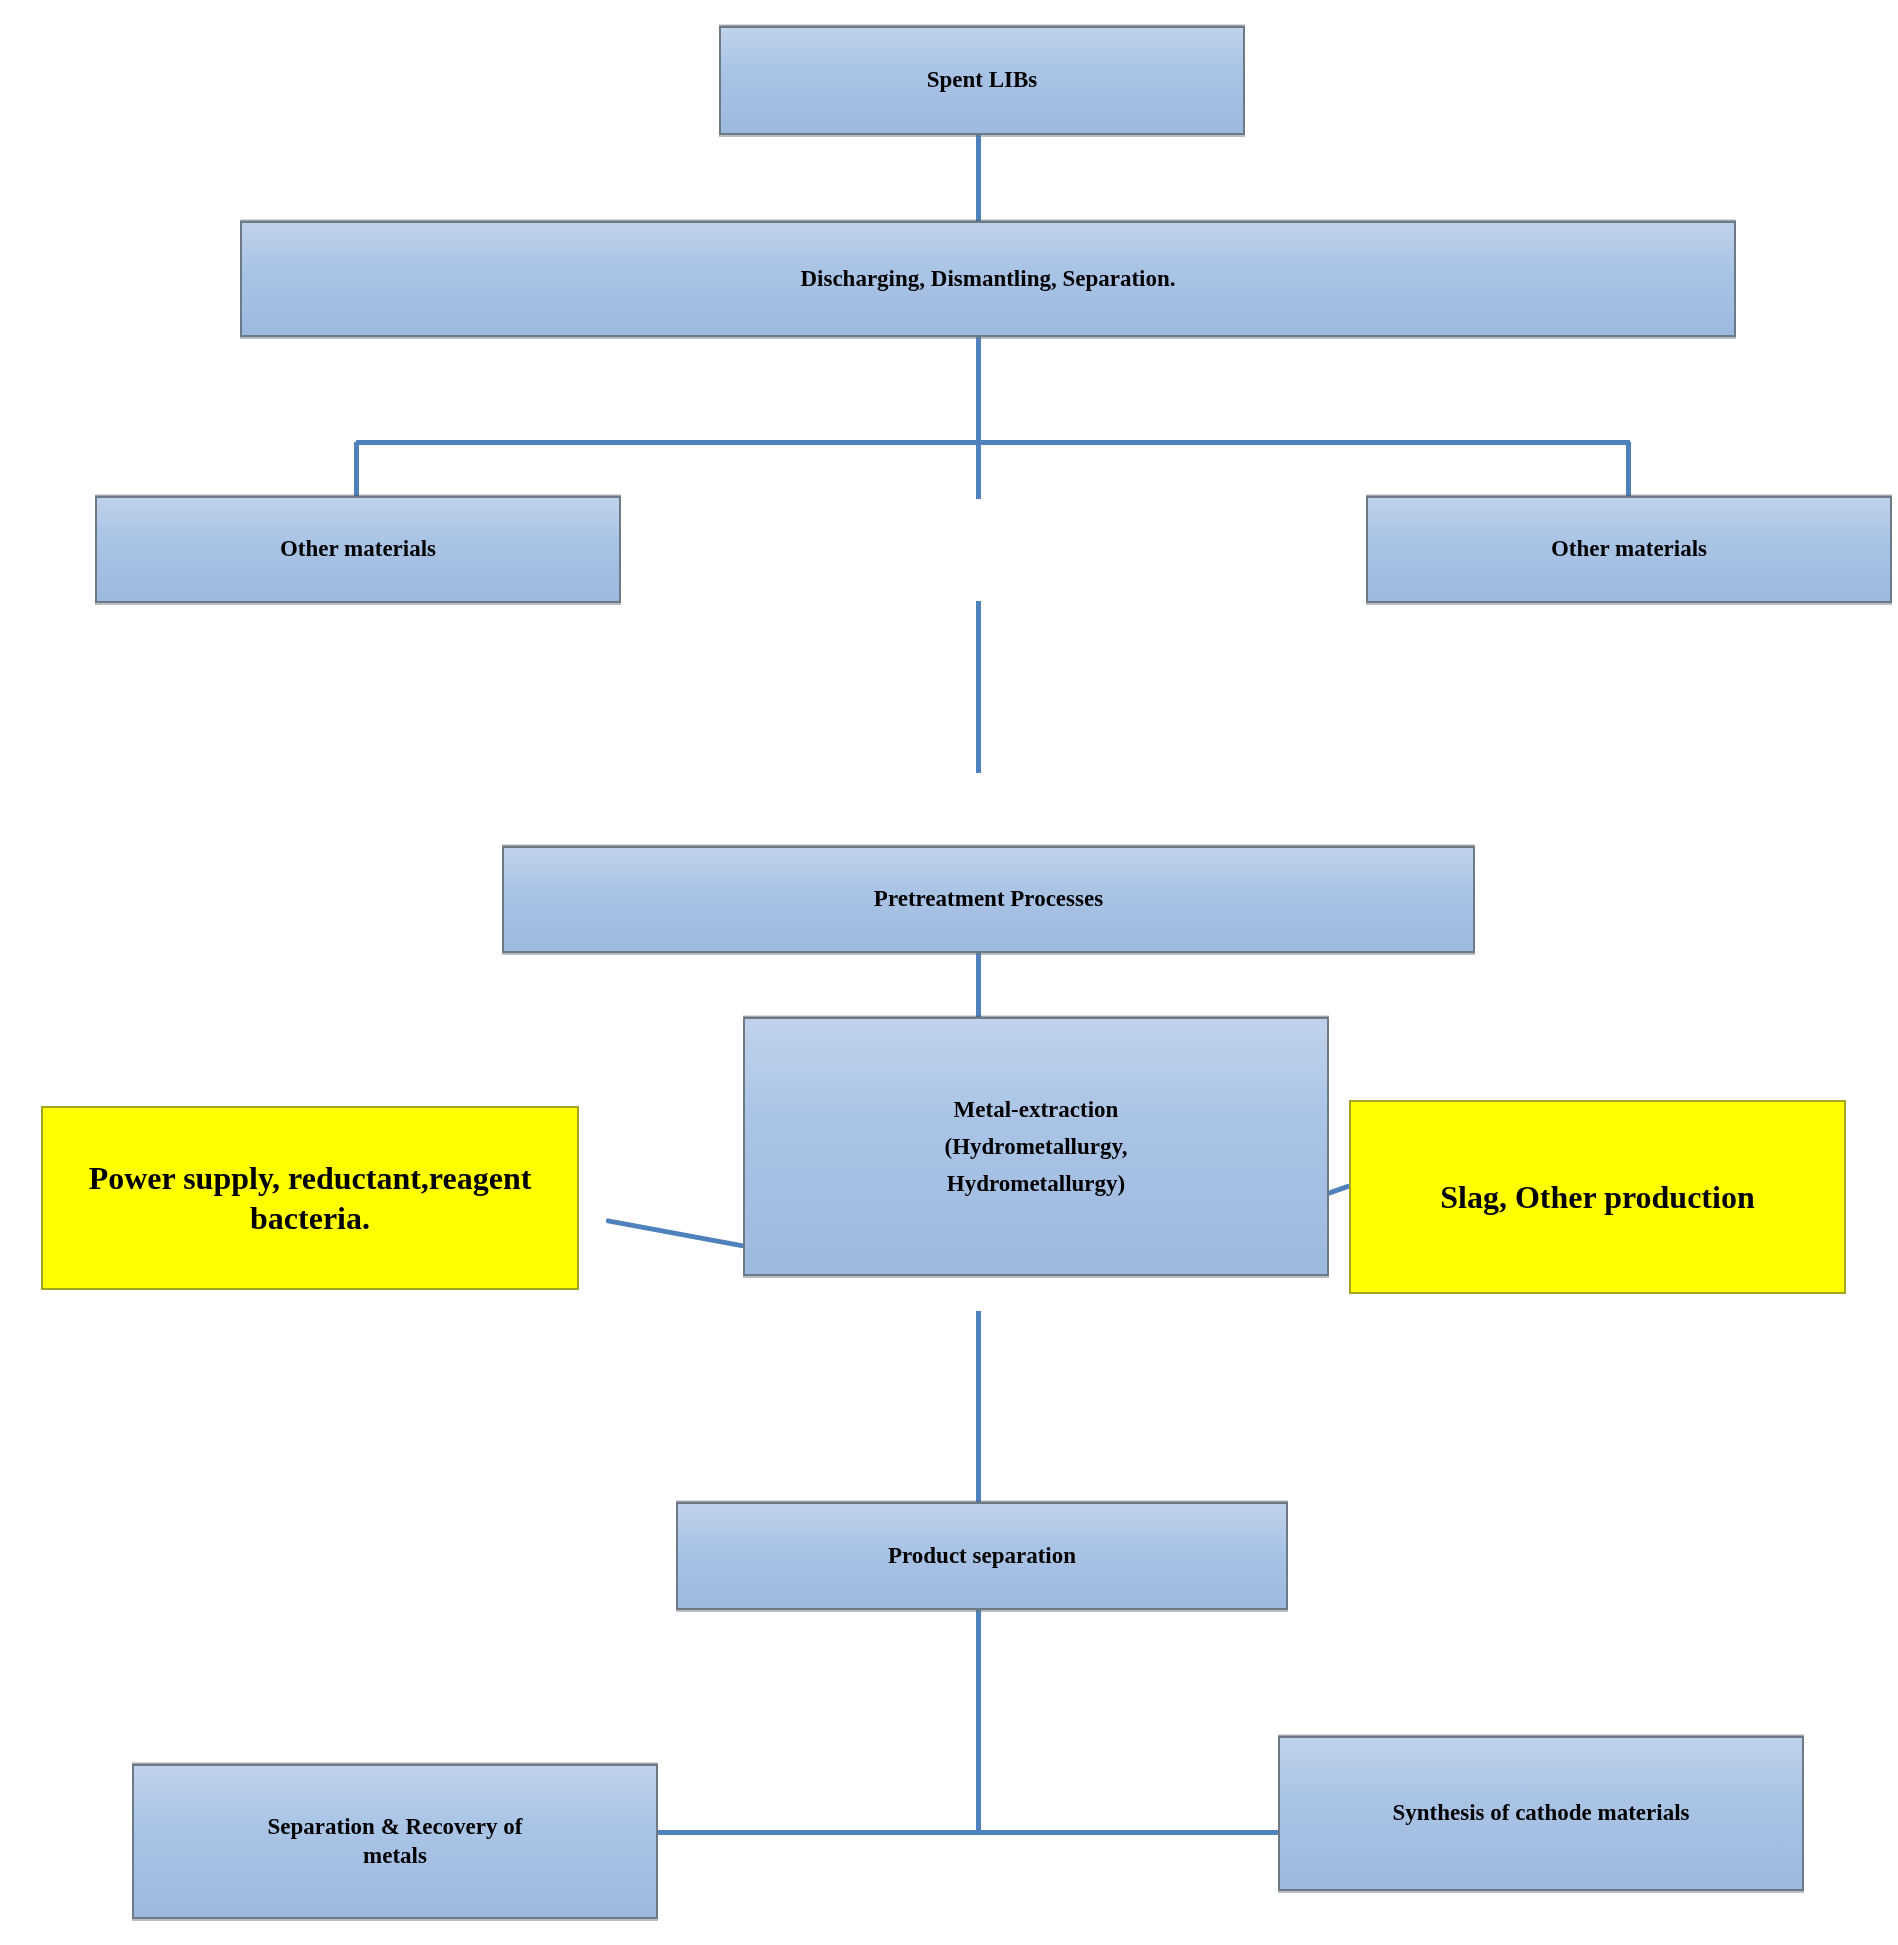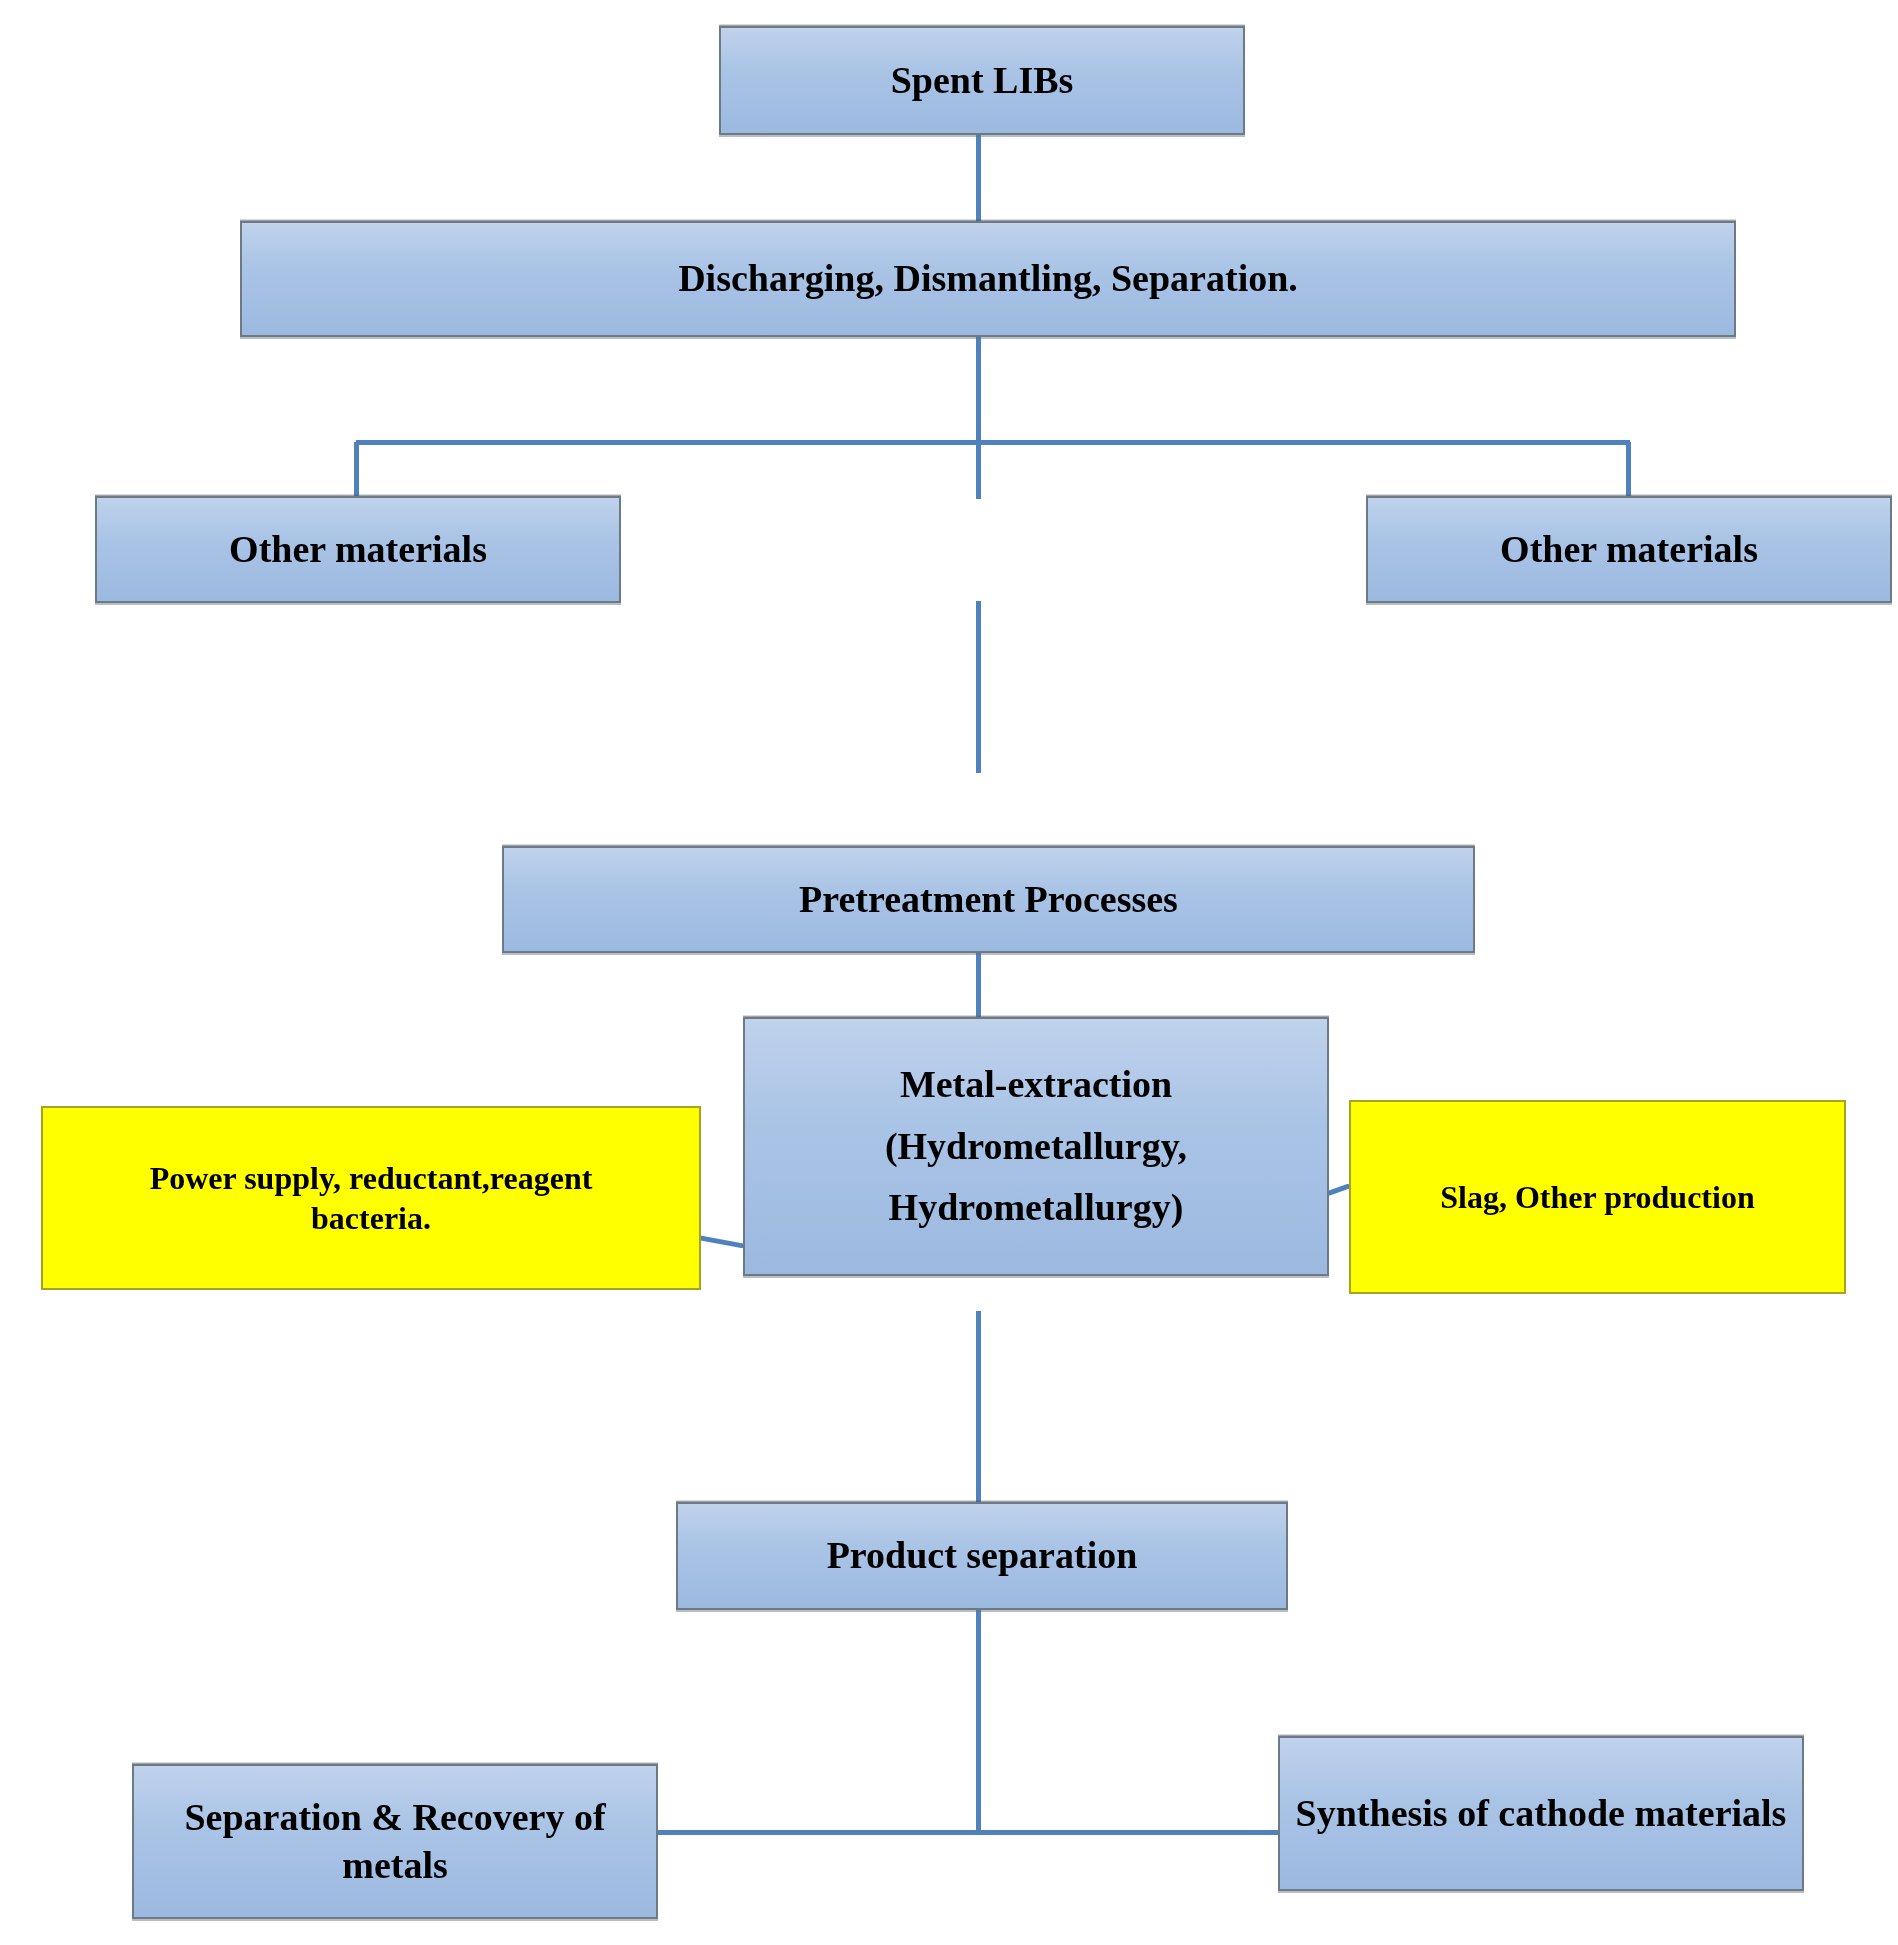--- a/index.html
+++ b/index.html
@@ -24,21 +24,21 @@
     justify-content: center;
     text-align: center;
     font-weight: bold;
     color: #000000;
     z-index: 2;
   }
   .node.blue {
     background: linear-gradient(180deg, #c0d2ec 0%, #aac4e6 40%, #9cb9e0 100%);
     border: 2.7px solid #6d7985;
     box-shadow: 0 2px 0 rgba(100,110,120,0.45), 0 -1.4px 0 rgba(80,90,100,0.55);
-    font-size: 38px;
+    font-size: 23px;
   }
   .node.yellow {
     background: #ffff00;
     border: 2.7px solid #a3a324;
     font-size: 32px;
   }
   .lbl { display: block; line-height: 1.25; }
   .metal-lines .lbl { line-height: 1.62; }
   .conn {
     position: absolute;
@@ -87,21 +87,21 @@
   <div class="node blue" style="left:502px; top:804px; width:973px; height:107px;margin-top:42px;">
     <span class="lbl">Pretreatment Processes</span>
   </div>
 
   <div class="node blue metal-lines" style="left:743px; top:1017px; width:586px; height:259px;">
     <span class="lbl">Metal-extraction</span>
     <span class="lbl">(Hydrometallurgy,</span>
     <span class="lbl">Hydrometallurgy)</span>
   </div>
 
-  <div class="node yellow" style="left:41px; top:1106px; width:660px; height:184px;">
+  <div class="node yellow" style="left:41px; top:1106px; width:538px; height:184px;">
     <span class="lbl">Power supply, reductant,reagent</span>
     <span class="lbl">bacteria.</span>
   </div>
 
   <div class="node yellow" style="left:1349px; top:1100px; width:497px; height:194px;">
     <span class="lbl">Slag, Other production</span>
   </div>
 
   <div class="node blue" style="left:676px; top:1502px; width:612px; height:108px;">
     <span class="lbl">Product separation</span>

